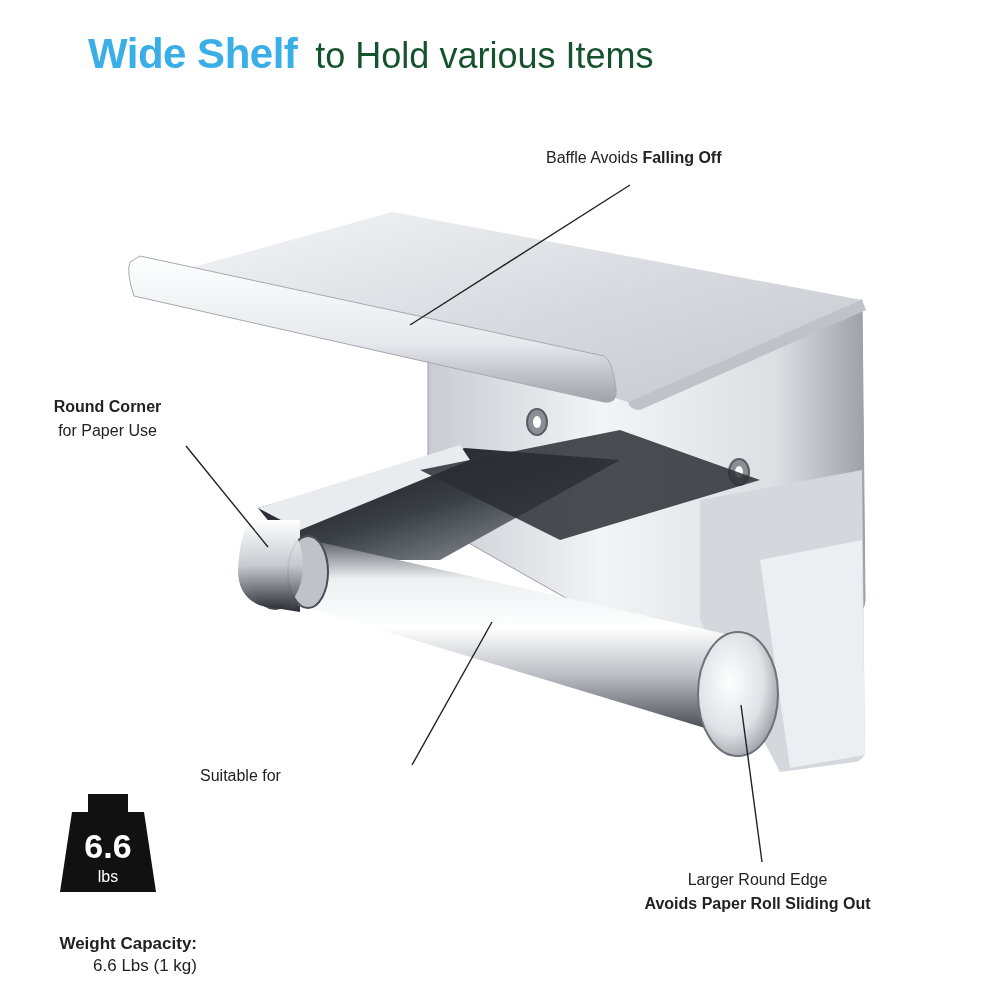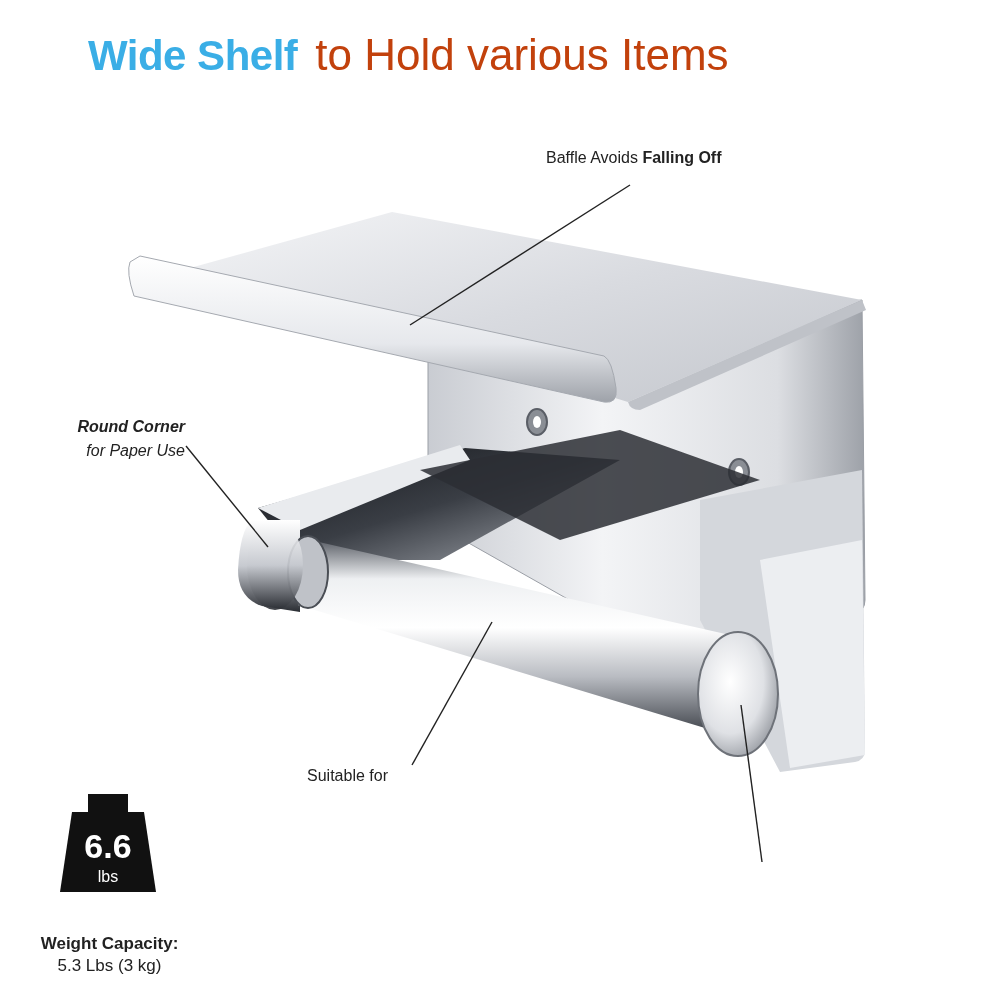--- a/index.html
+++ b/index.html
@@ -1,29 +1,29 @@
 <!DOCTYPE html>
 <html><head>
 <meta charset="utf-8">
 <style>
   html, body { margin: 0; padding: 0; background: #ffffff; }
   body { width: 1000px; height: 1000px; position: relative; overflow: hidden;
          font-family: "Liberation Sans", "DejaVu Sans", sans-serif; color: #222; }
   .abs { position: absolute; }
   .headline { left: 88px; top: 30px; white-space: nowrap; }
   .headline .accent { font-size: 42px; font-weight: bold; color: #3aaee6; letter-spacing: -0.5px; }
-  .headline .rest { font-size: 44px; color: #c2410c; margin-left: 18px; }
+  .headline .rest { font-size: 36px; color: #14532d; margin-left: 18px; }
   .callout { font-size: 16px; line-height: 24px; color: #222; }
   .callout b { font-weight: bold; }
   #baffle { left: 546px; top: 146px; white-space: nowrap; }
-  #round-corner { left: 30px; top: 415px; text-align: right; width: 155px; font-style: italic; }
-  #suitable { left: 200px; top: 764px; width: 295px; text-align: center; }
+  #round-corner { left: 30px; top: 395px; text-align: center; width: 155px; }
+  #suitable { left: 200px; top: 764px; width: 295px; text-align: left; }
   #larger { left: 585px; top: 868px; width: 345px; text-align: center; }
   #weight-badge { left: 58px; top: 794px; width: 100px; height: 100px; }
-  #weight-caption { left: 22px; top: 933px; width: 175px; text-align: center; font-size: 17px; line-height: 22px; }
+  #weight-caption { left: 22px; top: 933px; width: 175px; text-align: right; font-size: 17px; line-height: 22px; }
   #weight-caption .t { font-weight: bold; }
   svg.product { position: absolute; left: 0; top: 0; }
 </style>
 </head>
 <body>
 
 <div class="abs headline">
   <span class="accent">Wide Shelf</span><span class="rest">to Hold various Items</span>
 </div>
 
@@ -109,27 +109,29 @@
 <div class="abs callout" id="round-corner">
   <div><b>Round Corner</b></div>
   <div>for Paper Use</div>
 </div>
 
 <div class="abs callout" id="suitable">
   <div>Suitable for</div>
 </div>
 
 <div class="abs callout" id="larger">
+  <div>Larger Round Edge</div>
+  <div><b>Avoids Paper Roll Sliding Out</b></div>
 </div>
 
 <div class="abs" id="weight-badge">
   <svg width="100" height="100" viewBox="0 0 100 100">
     <rect x="30" y="0" width="40" height="18" fill="#111"></rect>
     <path d="M14 18 L86 18 L98 98 L2 98 Z" fill="#111"></path>
     <text x="50" y="64" text-anchor="middle" fill="#fff" font-family="Liberation Sans, sans-serif" font-weight="bold" font-size="34">6.6</text>
     <text x="50" y="88" text-anchor="middle" fill="#fff" font-family="Liberation Sans, sans-serif" font-size="16">lbs</text>
   </svg>
 </div>
 
 <div class="abs" id="weight-caption">
   <div class="t">Weight Capacity:</div>
-  <div>5.3 Lbs (3 kg)</div>
+  <div>6.6 Lbs (1 kg)</div>
 </div>
 
 </body></html>

